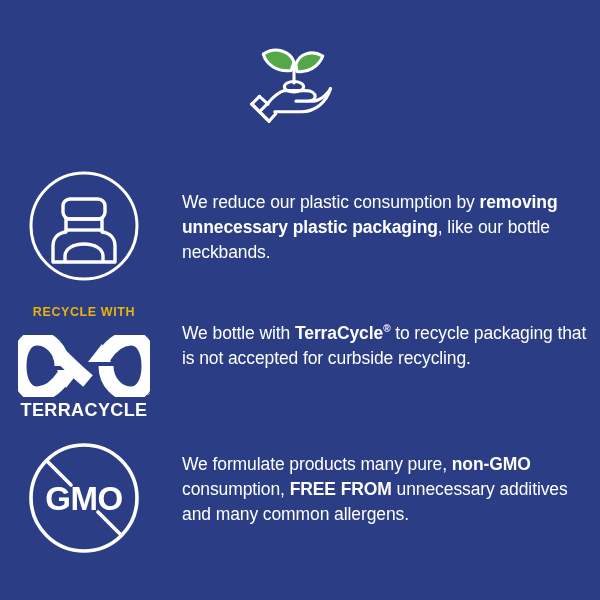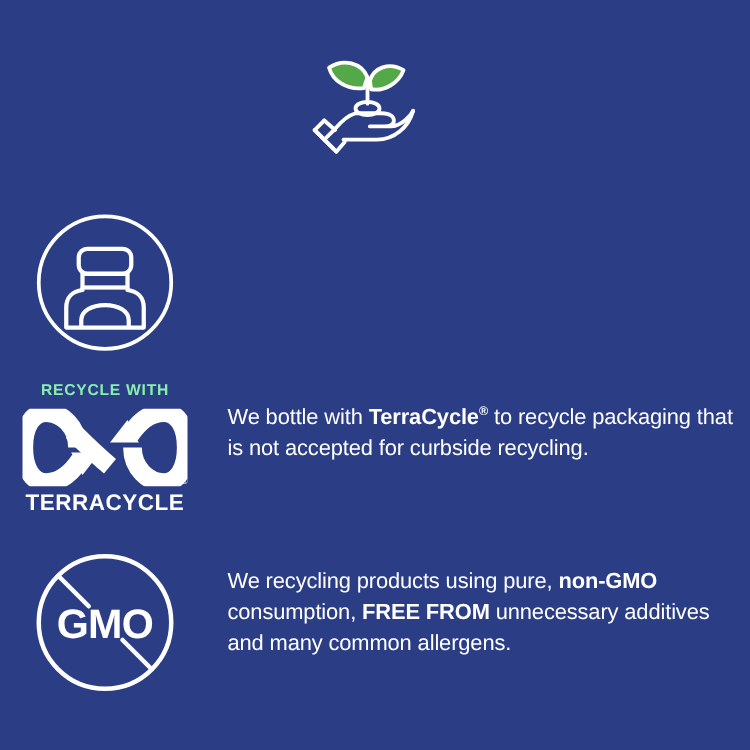--- a/index.html
+++ b/index.html
@@ -103,26 +103,26 @@
   }
 
   
   .tc-lockup {
     width: 132px;
     display: flex;
     flex-direction: column;
     align-items: center;
   }
   .tc-top {
-    color: #86efac;
+    color: #eab308;
     font-size: 12.5px;
     font-weight: 700;
     letter-spacing: 0.6px;
     line-height: 14px;
-    margin-bottom: 8px;
+    margin-bottom: 16px;
     white-space: nowrap;
   }
   .tc-mark {
     width: 132px;
     height: 62px;
     display: block;
   }
   .tc-bottom {
     color: #ffffff;
     font-size: 18px;
@@ -175,20 +175,25 @@
 
         <rect x="35" y="29" width="42" height="20" rx="7" ry="7" fill="none" stroke="#ffffff" stroke-width="3.4"></rect>
 
         <rect x="38" y="49" width="36" height="11" fill="none" stroke="#ffffff" stroke-width="3.4"></rect>
 
         <path d="M38 60 L 38 62 C 30 63, 25 68, 25 76 L 25 92 L 87 92 L 87 76 C 87 68, 82 63, 74 62 L 74 60" fill="none" stroke="#ffffff" stroke-width="3.4" stroke-linejoin="round"></path>
 
         <path d="M37 92 L 37 86 C 37 79, 45 74, 56 74 C 67 74, 75 79, 75 86 L 75 92" fill="none" stroke="#ffffff" stroke-width="3.4" stroke-linejoin="round"></path>
       </svg>
     </div>
+    <div class="text-cell">
+      <p class="body-text">
+        <span>We reduce our plastic consumption by </span><b>removing unnecessary plastic packaging</b><span>, like our bottle neckbands.</span>
+      </p>
+    </div>
   </div>
 
   <div class="row row-2">
     <div class="icon-cell tc">
       <div class="tc-lockup">
         <div class="tc-top">RECYCLE WITH</div>
         <svg class="tc-mark" viewBox="0 0 132 62" aria-hidden="true">
 
           <path d="M44 31
                    C 44 14, 31 3, 19 3
@@ -227,18 +232,18 @@
         <circle cx="56" cy="56" r="53" fill="none" stroke="#ffffff" stroke-width="3.6"></circle>
 
         <path d="M19 19 L 43 43" stroke="#ffffff" stroke-width="3.6" stroke-linecap="round" fill="none"></path>
 
         <path d="M70 70 L 93 93" stroke="#ffffff" stroke-width="3.6" stroke-linecap="round" fill="none"></path>
         <text x="56" y="68" text-anchor="middle" font-family="Liberation Sans, sans-serif" font-size="33" font-weight="700" fill="#ffffff" letter-spacing="-0.5">GMO</text>
       </svg>
     </div>
     <div class="text-cell">
       <p class="body-text">
-        <span>We recycling products using pure, </span><b>non-GMO</b><span> consumption, </span><b>FREE FROM</b><span> unnecessary additives and many common allergens.</span>
+        <span>We formulate products many pure, </span><b>non-GMO</b><span> consumption, </span><b>FREE FROM</b><span> unnecessary additives and many common allergens.</span>
       </p>
     </div>
   </div>
 
 </div>
 
 </body></html>

